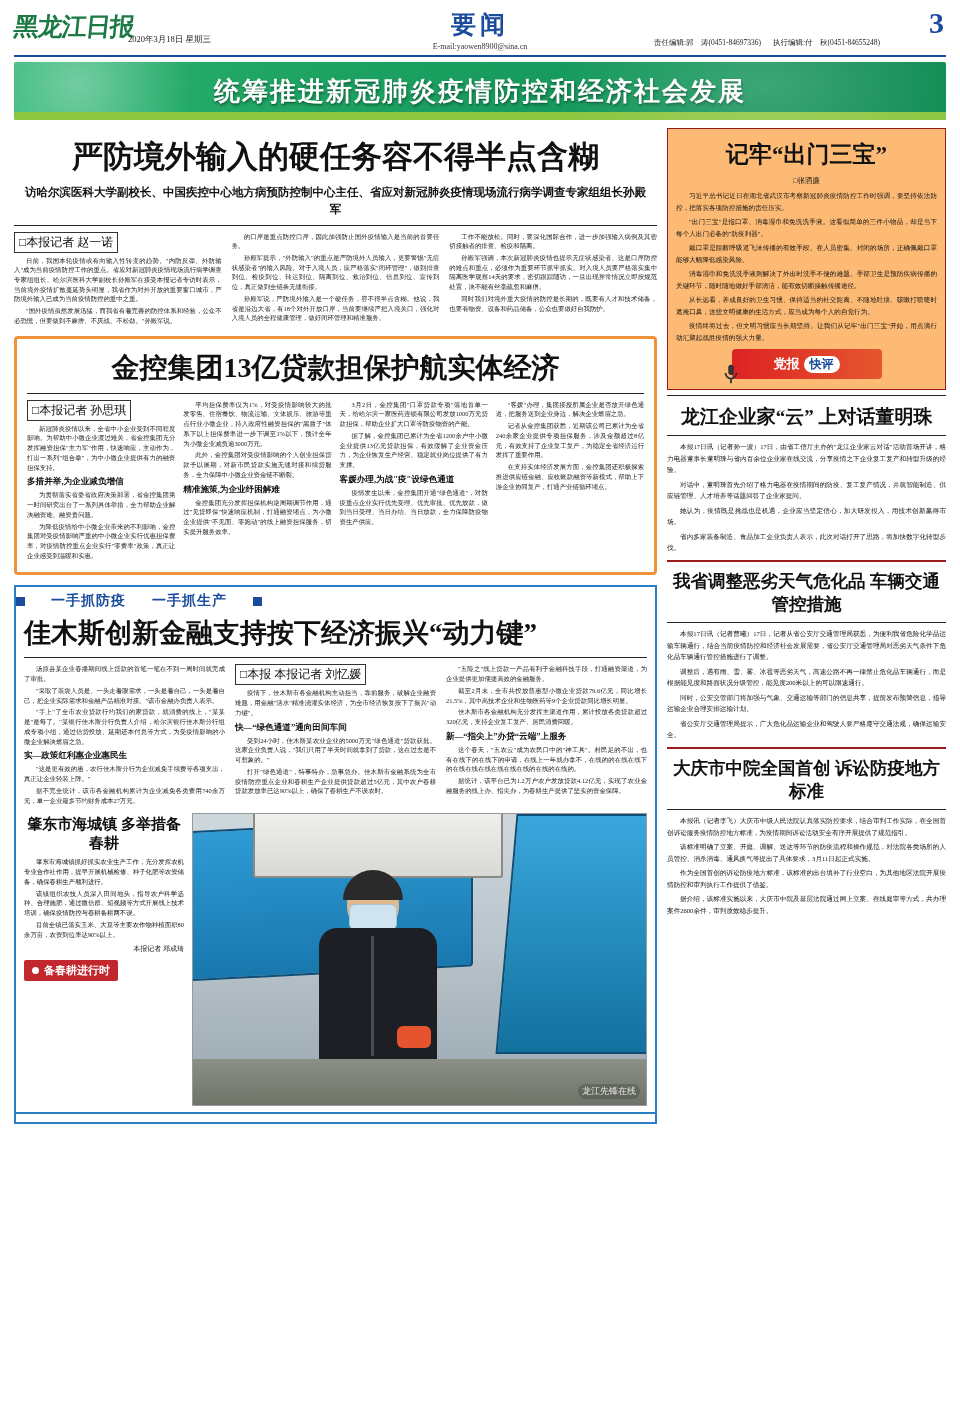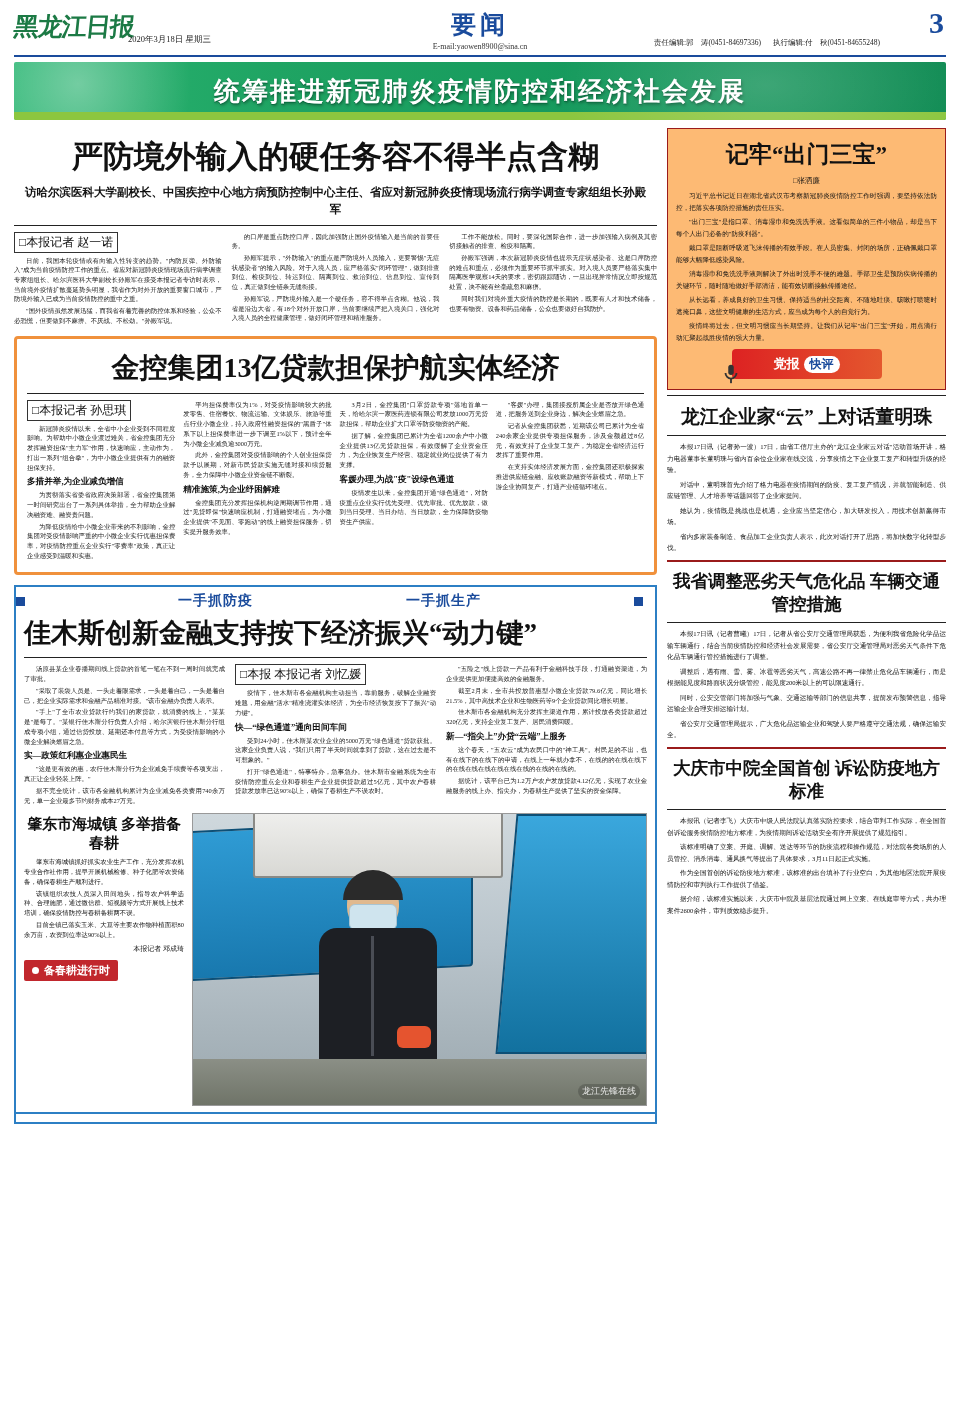--- a/index.html
+++ b/index.html
@@ -88,21 +88,21 @@
   
   .orange-box {
     border:3px solid #f0913c; border-radius:4px; margin-top:8px; padding:8px 10px 10px 10px;
     background:#fff;
   }
   .ob-title { font-size:28px; font-weight:bold; text-align:center; margin:2px 0 6px 0; }
   .ob-rule { border-top:1px solid #222; margin:2px 0 6px 0; }
 
   
   .blue-box { border:2px solid #2c7fc4; margin-top:10px; padding:0 0 8px 0; background:#fff; }
-  .bb-tagrow { display:flex; align-items:center; justify-content:space-between; gap:26px; padding:5px 12px 3px 0; }
+  .bb-tagrow { display:flex; align-items:center; justify-content:flex-start; gap:26px; padding:5px 12px 3px 0; }
   .bb-tag { font-size:14px; font-weight:bold; color:#1a4b9c; letter-spacing:1px; }
   .sq { width:9px; height:9px; background:#1a4b9c; display:inline-block; }
   .bb-title { font-size:27px; font-weight:bold; text-align:left; margin:2px 8px 6px 8px; }
   .bb-inner { padding: 0 8px; }
 
   
   .photo-wrap { display:flex; gap:8px; margin-top:6px; padding:0 8px; }
   .photo-left { width:160px; }
   .photo-left h4 { font-size:15px; font-weight:bold; text-align:center; margin:2px 0 4px 0; line-height:1.25; }
   .photo-caption { font-size:6.4px; line-height:1.55; text-align:justify; }

